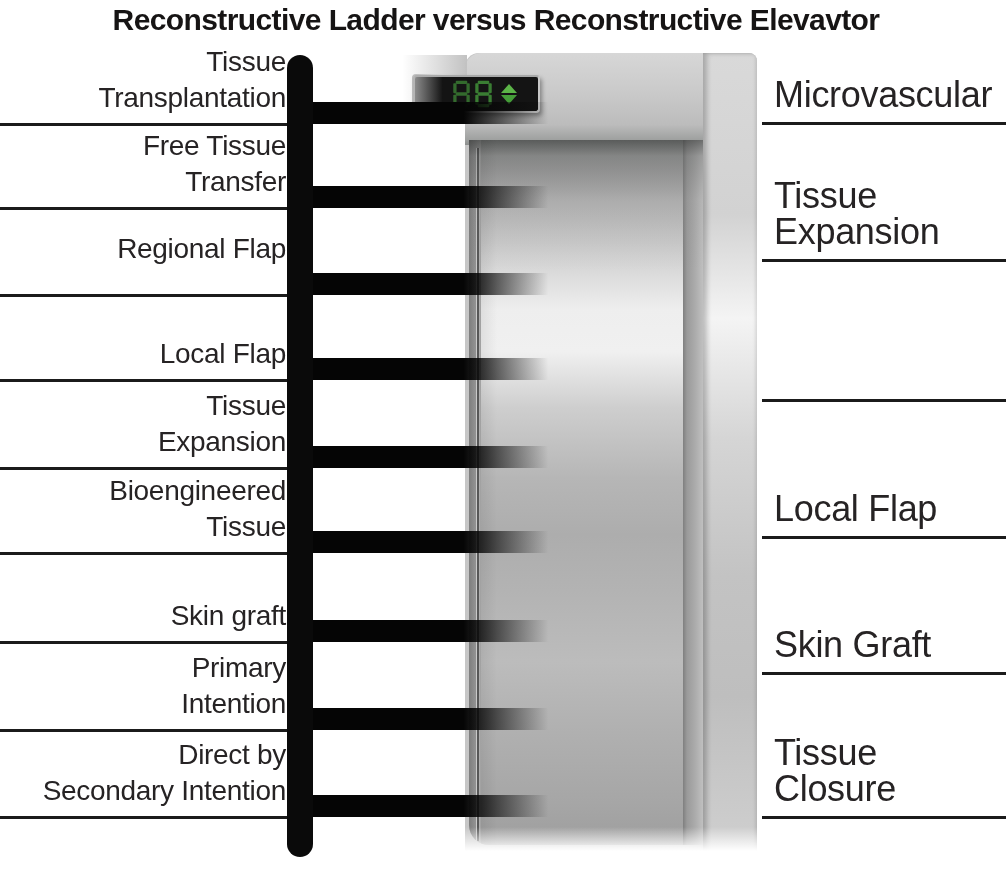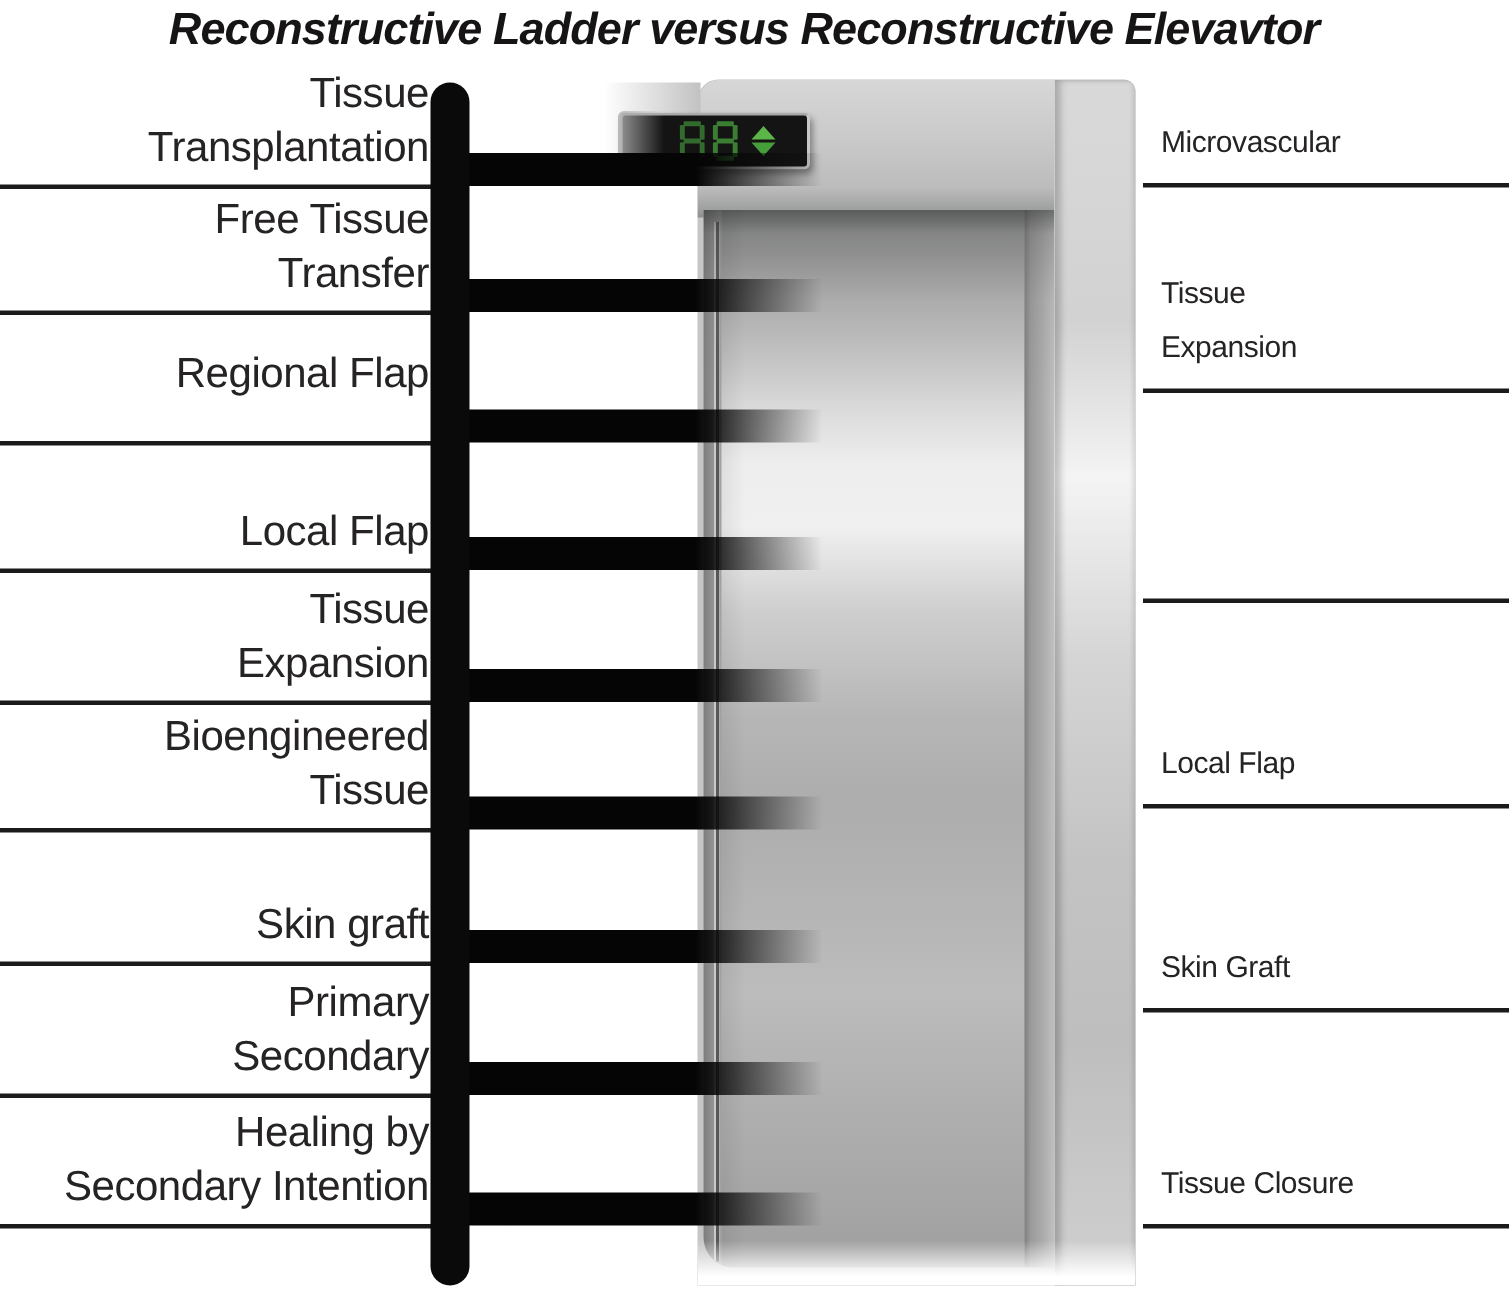--- a/index.html
+++ b/index.html
@@ -2,21 +2,21 @@
 <html><head>
 <meta charset="utf-8">
 <style>
   html,body{margin:0;padding:0;background:#ffffff;}
   .canvas{
     position:relative; width:1006px; height:873px; background:#ffffff;
     font-family:"Liberation Sans", sans-serif; overflow:hidden;
   }
   .title{
     position:absolute; top:3px; left:0; right:14px; text-align:center;
-    font-size:30px; font-weight:bold; font-style:italic; letter-spacing:-0.6px;
+    font-size:30px; font-weight:bold; letter-spacing:-0.6px;
     color:#161414;
   }
   
   .hline{position:absolute; height:3px; background:#1b1b1b; z-index:8;}
   .hline.l{left:0; width:303px;}
   .hline.r{left:762px; width:244px;}
   
   .rail{
     position:absolute; left:287px; top:55px; width:26px; height:802px;
     background:#0a0a0a; border-radius:13px; z-index:30;
@@ -26,21 +26,21 @@
     background:linear-gradient(to right, #050505 0%, #050505 64%, rgba(5,5,5,0) 97%);
   }
   
   .llabel{
     position:absolute; left:0; width:286px; text-align:right;
     font-size:28px; line-height:36px; letter-spacing:-0.3px;
     color:#262324; white-space:pre-line; z-index:10;
   }
   .rlabel{
     position:absolute; left:774px; width:230px; text-align:left;
-    font-size:20px; line-height:36px; letter-spacing:-0.3px;
+    font-size:36px; line-height:36px; letter-spacing:-0.3px;
     color:#262324; white-space:pre-line; z-index:10;
   }
   
   .header-glow{
     position:absolute; left:391px; top:55px; width:76px; height:56px; z-index:4;
     background:linear-gradient(to left, #c2c2c2, rgba(255,255,255,0) 85%);
   }
   .elevator{
     position:absolute; left:465px; top:53px; width:292px; height:804px;
     border-radius:14px 8px 0 0; overflow:hidden; z-index:3; background:#c6c6c6;
@@ -194,22 +194,22 @@
   <div class="llabel" style="bottom:673px">Free Tissue
 Transfer</div>
   <div class="llabel" style="bottom:606px">Regional Flap</div>
   <div class="llabel" style="bottom:501px">Local Flap</div>
   <div class="llabel" style="bottom:413px">Tissue
 Expansion</div>
   <div class="llabel" style="bottom:328px">Bioengineered
 Tissue</div>
   <div class="llabel" style="bottom:239px">Skin graft</div>
   <div class="llabel" style="bottom:151px">Primary
-Secondary</div>
-  <div class="llabel" style="bottom:64px">Healing by
+Intention</div>
+  <div class="llabel" style="bottom:64px">Direct by
 Secondary Intention</div>
 
   <div class="rlabel" style="bottom:760px">Microvascular</div>
   <div class="rlabel" style="bottom:623px">Tissue
 Expansion</div>
   <div class="rlabel" style="bottom:346px">Local Flap</div>
   <div class="rlabel" style="bottom:210px">Skin Graft</div>
   <div class="rlabel" style="bottom:66px">Tissue Closure</div>
 
 </div>

